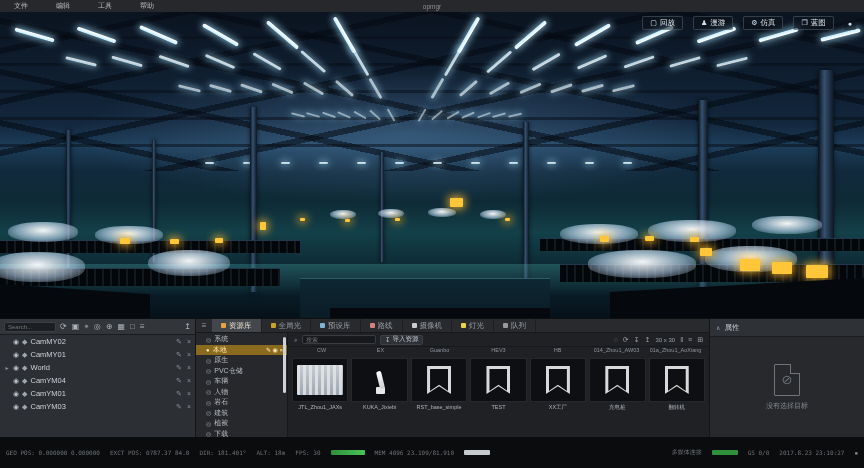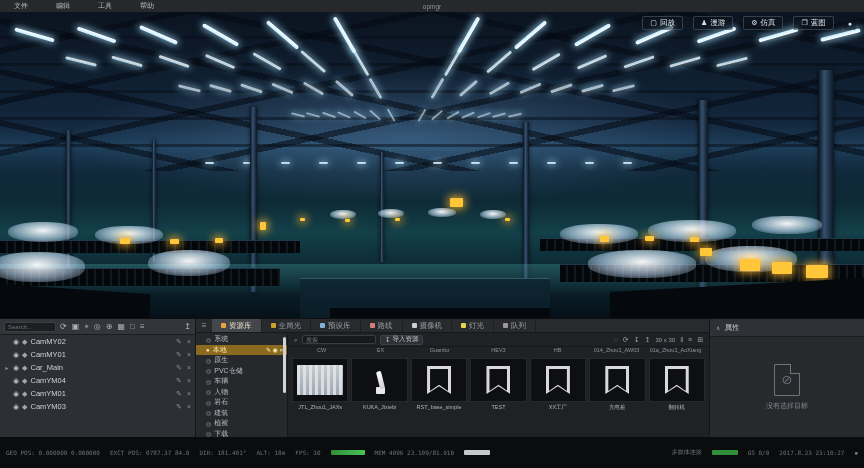--- a/index.html
+++ b/index.html
@@ -338,21 +338,21 @@
             <span>CamMY01</span>
             <span class="t-acts">
               <span>✎</span>
               <span>×</span>
             </span>
           </div>
           <div class="t-row">
             <span class="t-caret">▸</span>
             <span class="t-eye">◉</span>
             <span class="t-cam">◆</span>
-            <span>Car_Main</span>
+            <span>World</span>
             <span class="t-acts">
               <span>✎</span>
               <span>×</span>
             </span>
           </div>
           <div class="t-row">
             <span class="t-caret"></span>
             <span class="t-eye">◉</span>
             <span class="t-cam">◆</span>
             <span>CamYM04</span>

